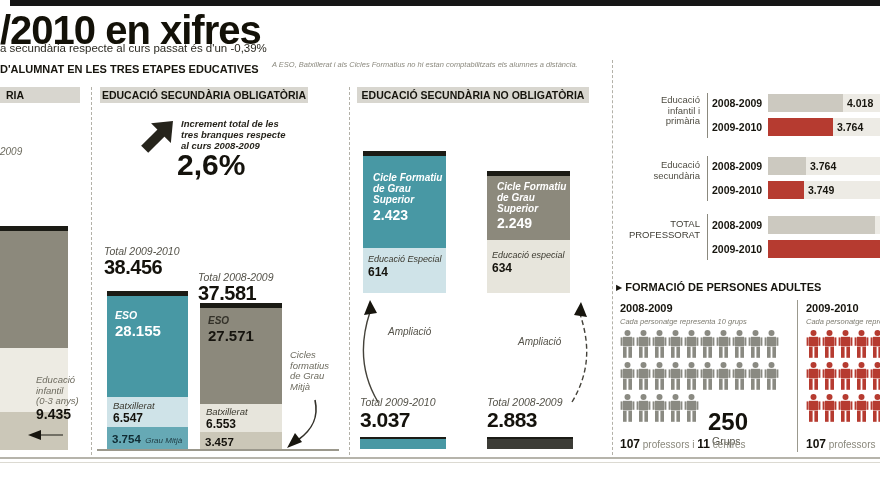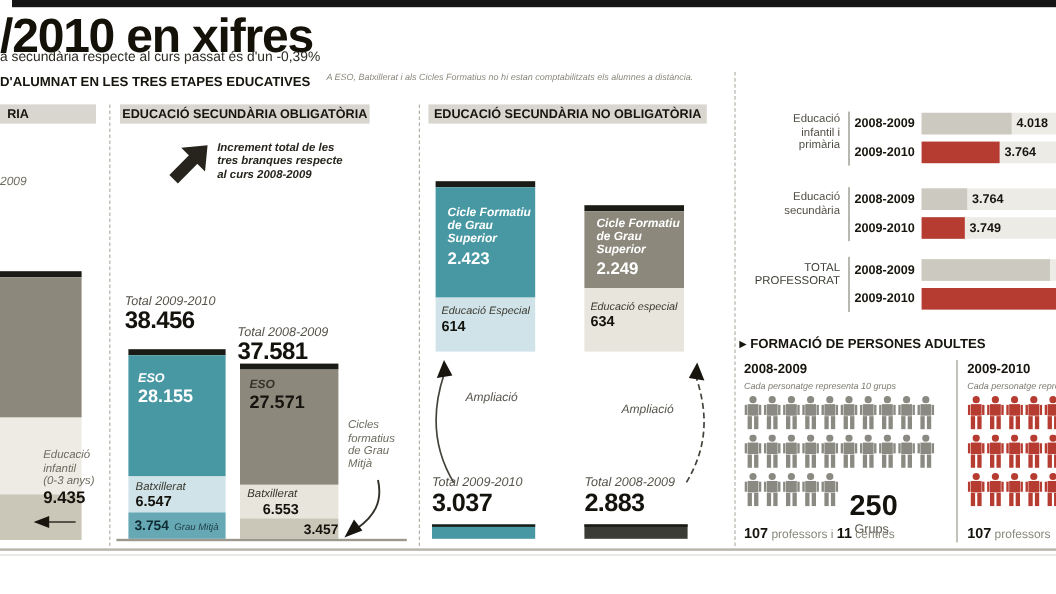--- a/index.html
+++ b/index.html
@@ -82,20 +82,21 @@
     <g transform="rotate(45 20 24)" fill="#26241c">
       <rect x="15" y="14" width="10" height="26"></rect>
       <polygon points="20,0 34,17 6,17"></polygon>
     </g>
   </svg>
   <div class="abs b i" style="left:181px;top:118px;font-size:9.5px;line-height:11px;color:#26241c;">
     <div>Increment total de les</div>
     <div>tres branques respecte</div>
     <div>al curs 2008-2009</div>
   </div>
+  <div class="abs b" style="left:177px;top:148px;font-size:30px;color:#14120c;">2,6%</div>
 
   <div class="abs totlabel" style="left:104px;top:245px;">Total 2009-2010</div>
   <div class="abs totnum" style="left:104px;top:256px;">38.456</div>
   <div class="abs cap" style="left:107px;top:291px;width:81px;height:5px;"></div>
   <div class="abs teal" style="left:107px;top:296px;width:81px;height:101px;">
     <div class="b i whitetxt" style="font-size:10.5px;padding:13px 0 0 8px;">ESO</div>
     <div class="b whitetxt" style="font-size:15px;padding:1px 0 0 8px;">28.155</div>
   </div>
   <div class="abs teallight" style="left:107px;top:397px;width:81px;height:30px;">
     <div class="i" style="font-size:9.5px;color:#3a382e;padding:3px 0 0 6px;">Batxillerat</div>
@@ -108,23 +109,23 @@
 
   <div class="abs totlabel" style="left:198px;top:271px;">Total 2008-2009</div>
   <div class="abs totnum" style="left:198px;top:282px;">37.581</div>
   <div class="abs cap" style="left:200px;top:303px;width:82px;height:5px;"></div>
   <div class="abs graybar" style="left:200px;top:308px;width:82px;height:96px;">
     <div class="b i" style="font-size:10px;color:#34322a;padding:7px 0 0 8px;">ESO</div>
     <div class="b" style="font-size:15px;color:#16140e;padding:1px 0 0 8px;">27.571</div>
   </div>
   <div class="abs graylight" style="left:200px;top:404px;width:82px;height:28px;">
     <div class="i" style="font-size:9.5px;color:#3a382e;padding:2px 0 0 6px;">Batxillerat</div>
-    <div class="b" style="font-size:12px;color:#14120c;padding:0 0 0 6px;margin-left:13px;">6.553</div>
-  </div>
-  <div class="abs beige" style="left:200px;top:432px;width:82px;height:17px;line-height:17px;text-align:right;">
+    <div class="b" style="font-size:12px;color:#14120c;padding:0 0 0 6px;">6.553</div>
+  </div>
+  <div class="abs beige" style="left:200px;top:432px;width:82px;height:17px;line-height:17px;">
     <span class="b" style="font-size:11.5px;color:#14120c;padding-left:5px;">3.457</span>
   </div>
 
   <div class="abs annot" style="left:290px;top:350px;width:52px;">
     <div>Cicles</div>
     <div>formatius</div>
     <div>de Grau</div>
     <div>Mitjà</div>
   </div>
   <svg class="abs" style="left:284px;top:398px;" width="42" height="52" viewBox="0 0 42 52">

